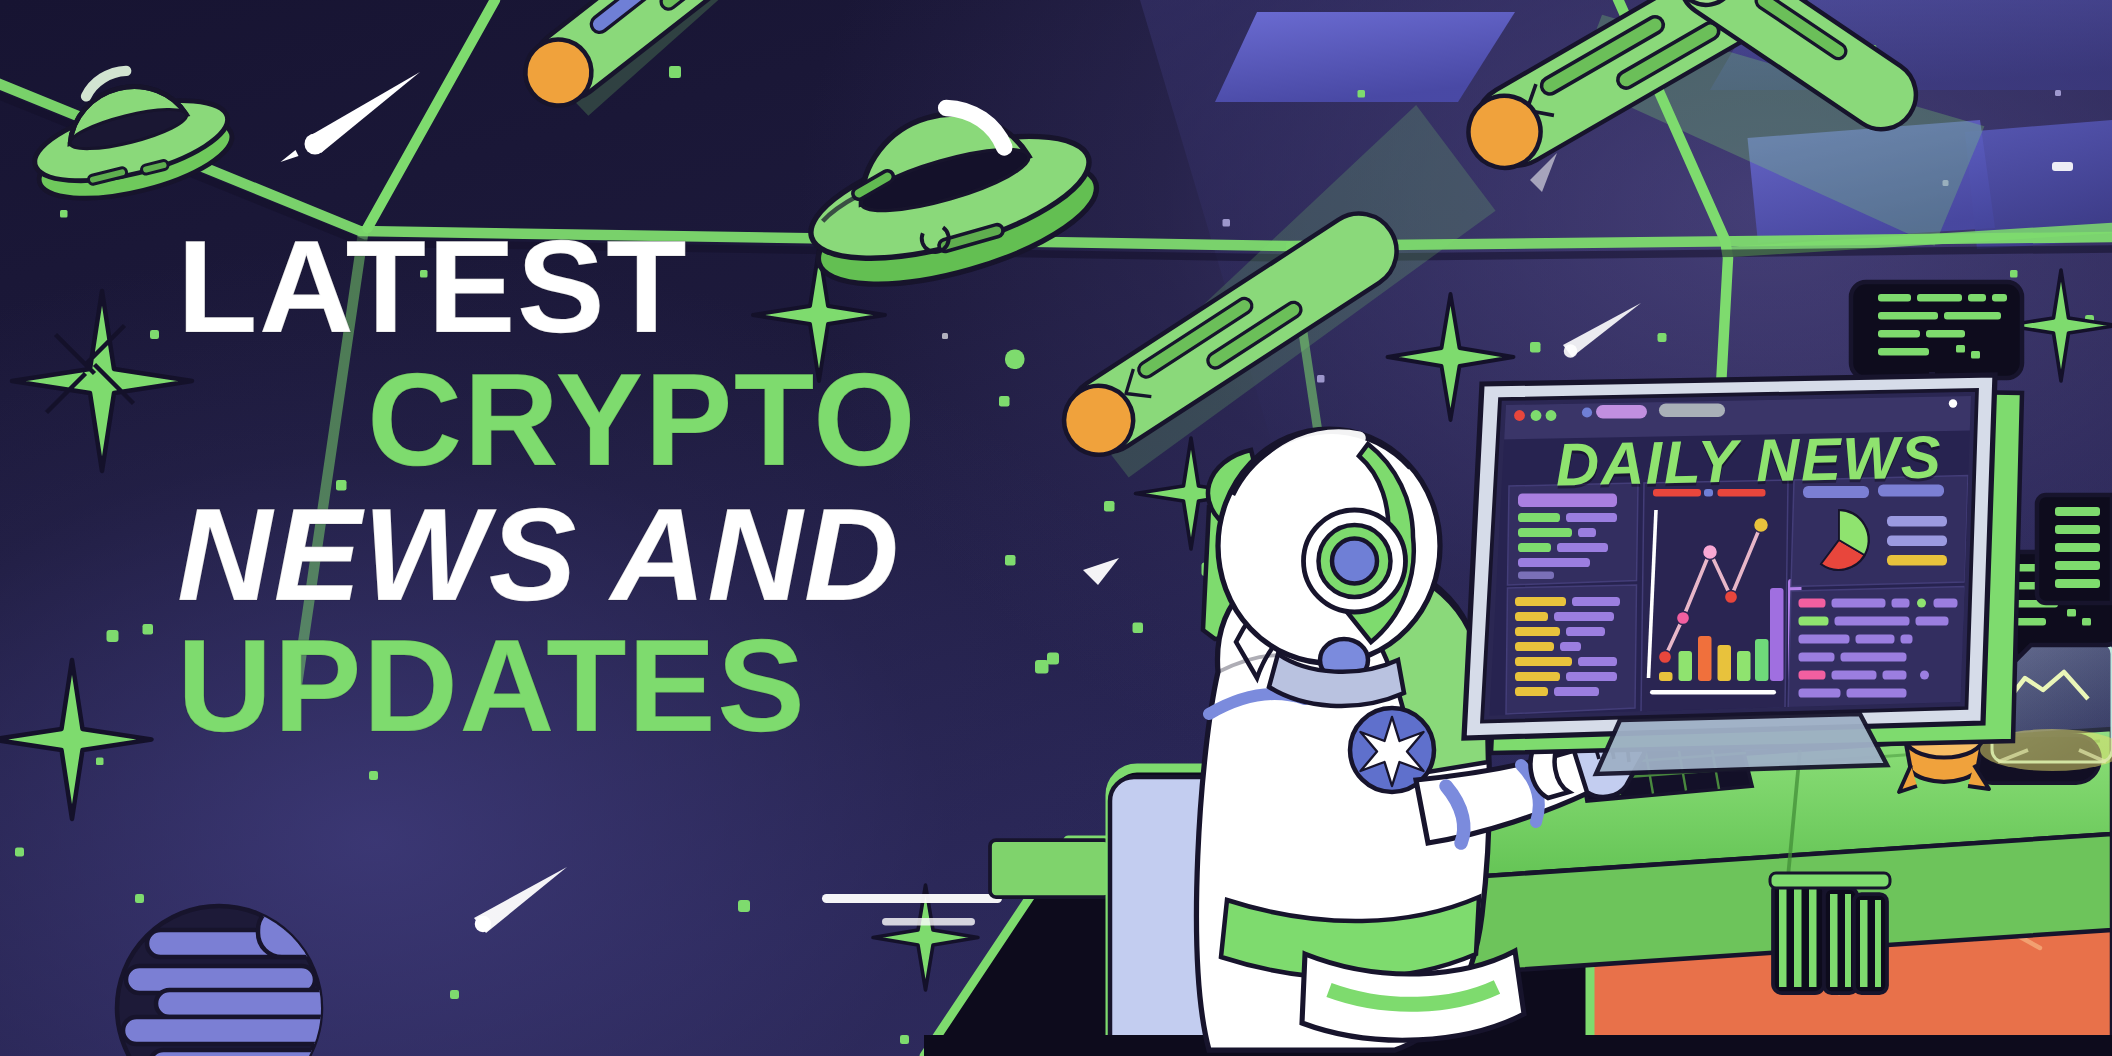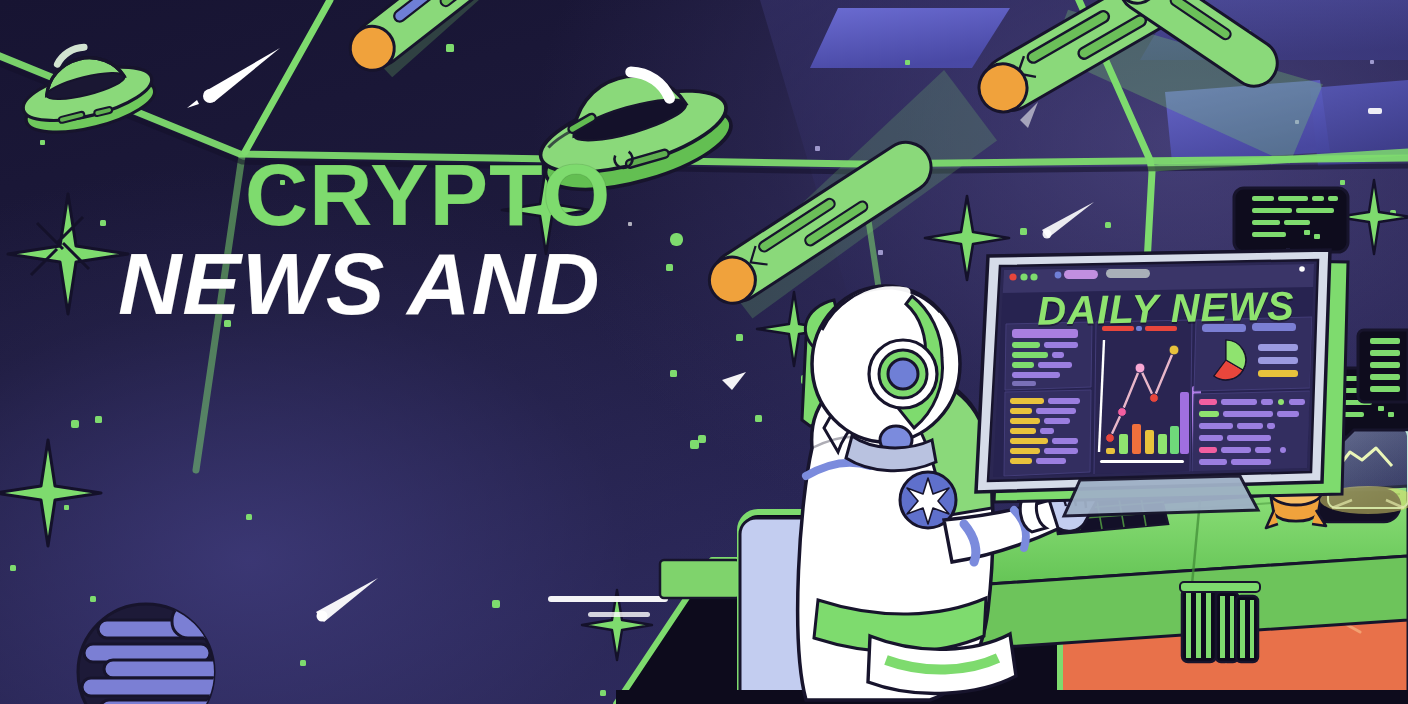--- a/index.html
+++ b/index.html
@@ -557,17 +557,19 @@
         <rect x="1231" y="459" width="40" height="6" rx="2.4" fill="#9b7ee0"></rect>
       </g>
     </g>
   </svg>
 
   <div style="position:absolute;left:1016px;top:286px;width:300px;transform:rotate(-1.2deg);z-index:30;text-align:center;">
     <span class="dnews">DAILY NEWS</span>
   </div>
 
   <div id="headline">
+    <div id="hl1" class="hl-w">LATEST</div>
     <div id="hl2" class="hl-g">CRYPTO</div>
     <div id="hl3" class="hl-w">NEWS AND</div>
+    <div id="hl4" class="hl-g">UPDATES</div>
   </div>
 
 </div>
 
 </body></html>

